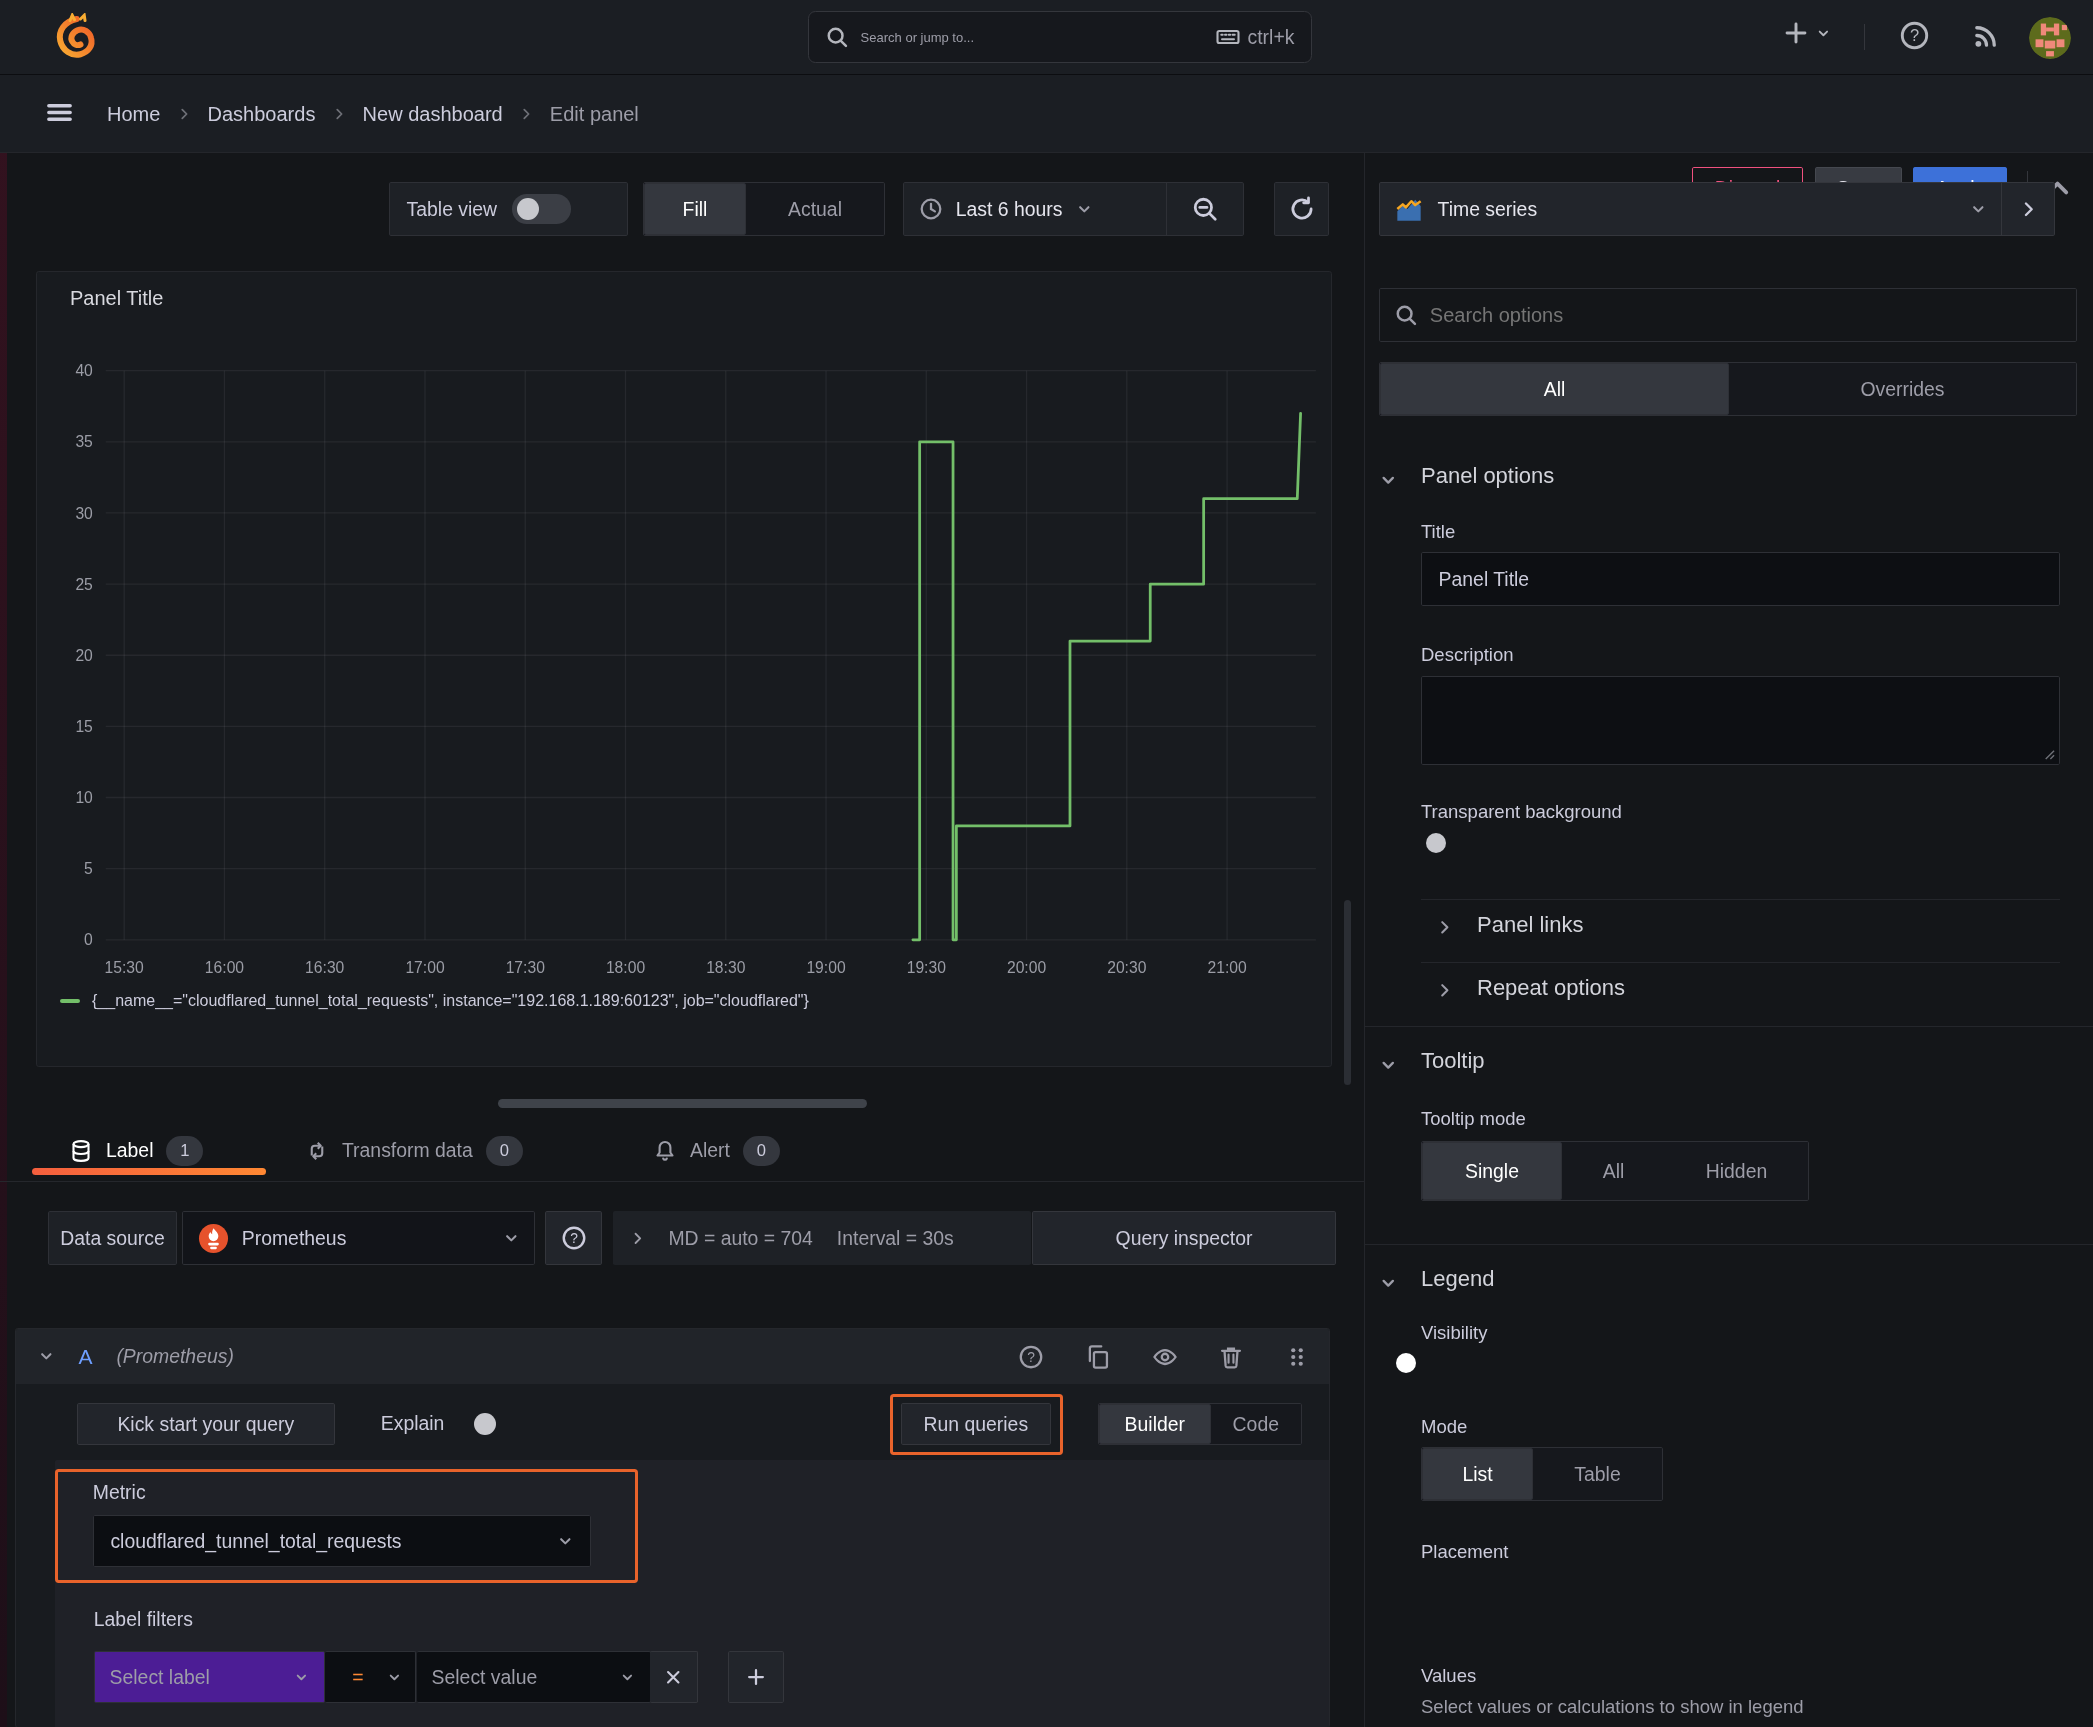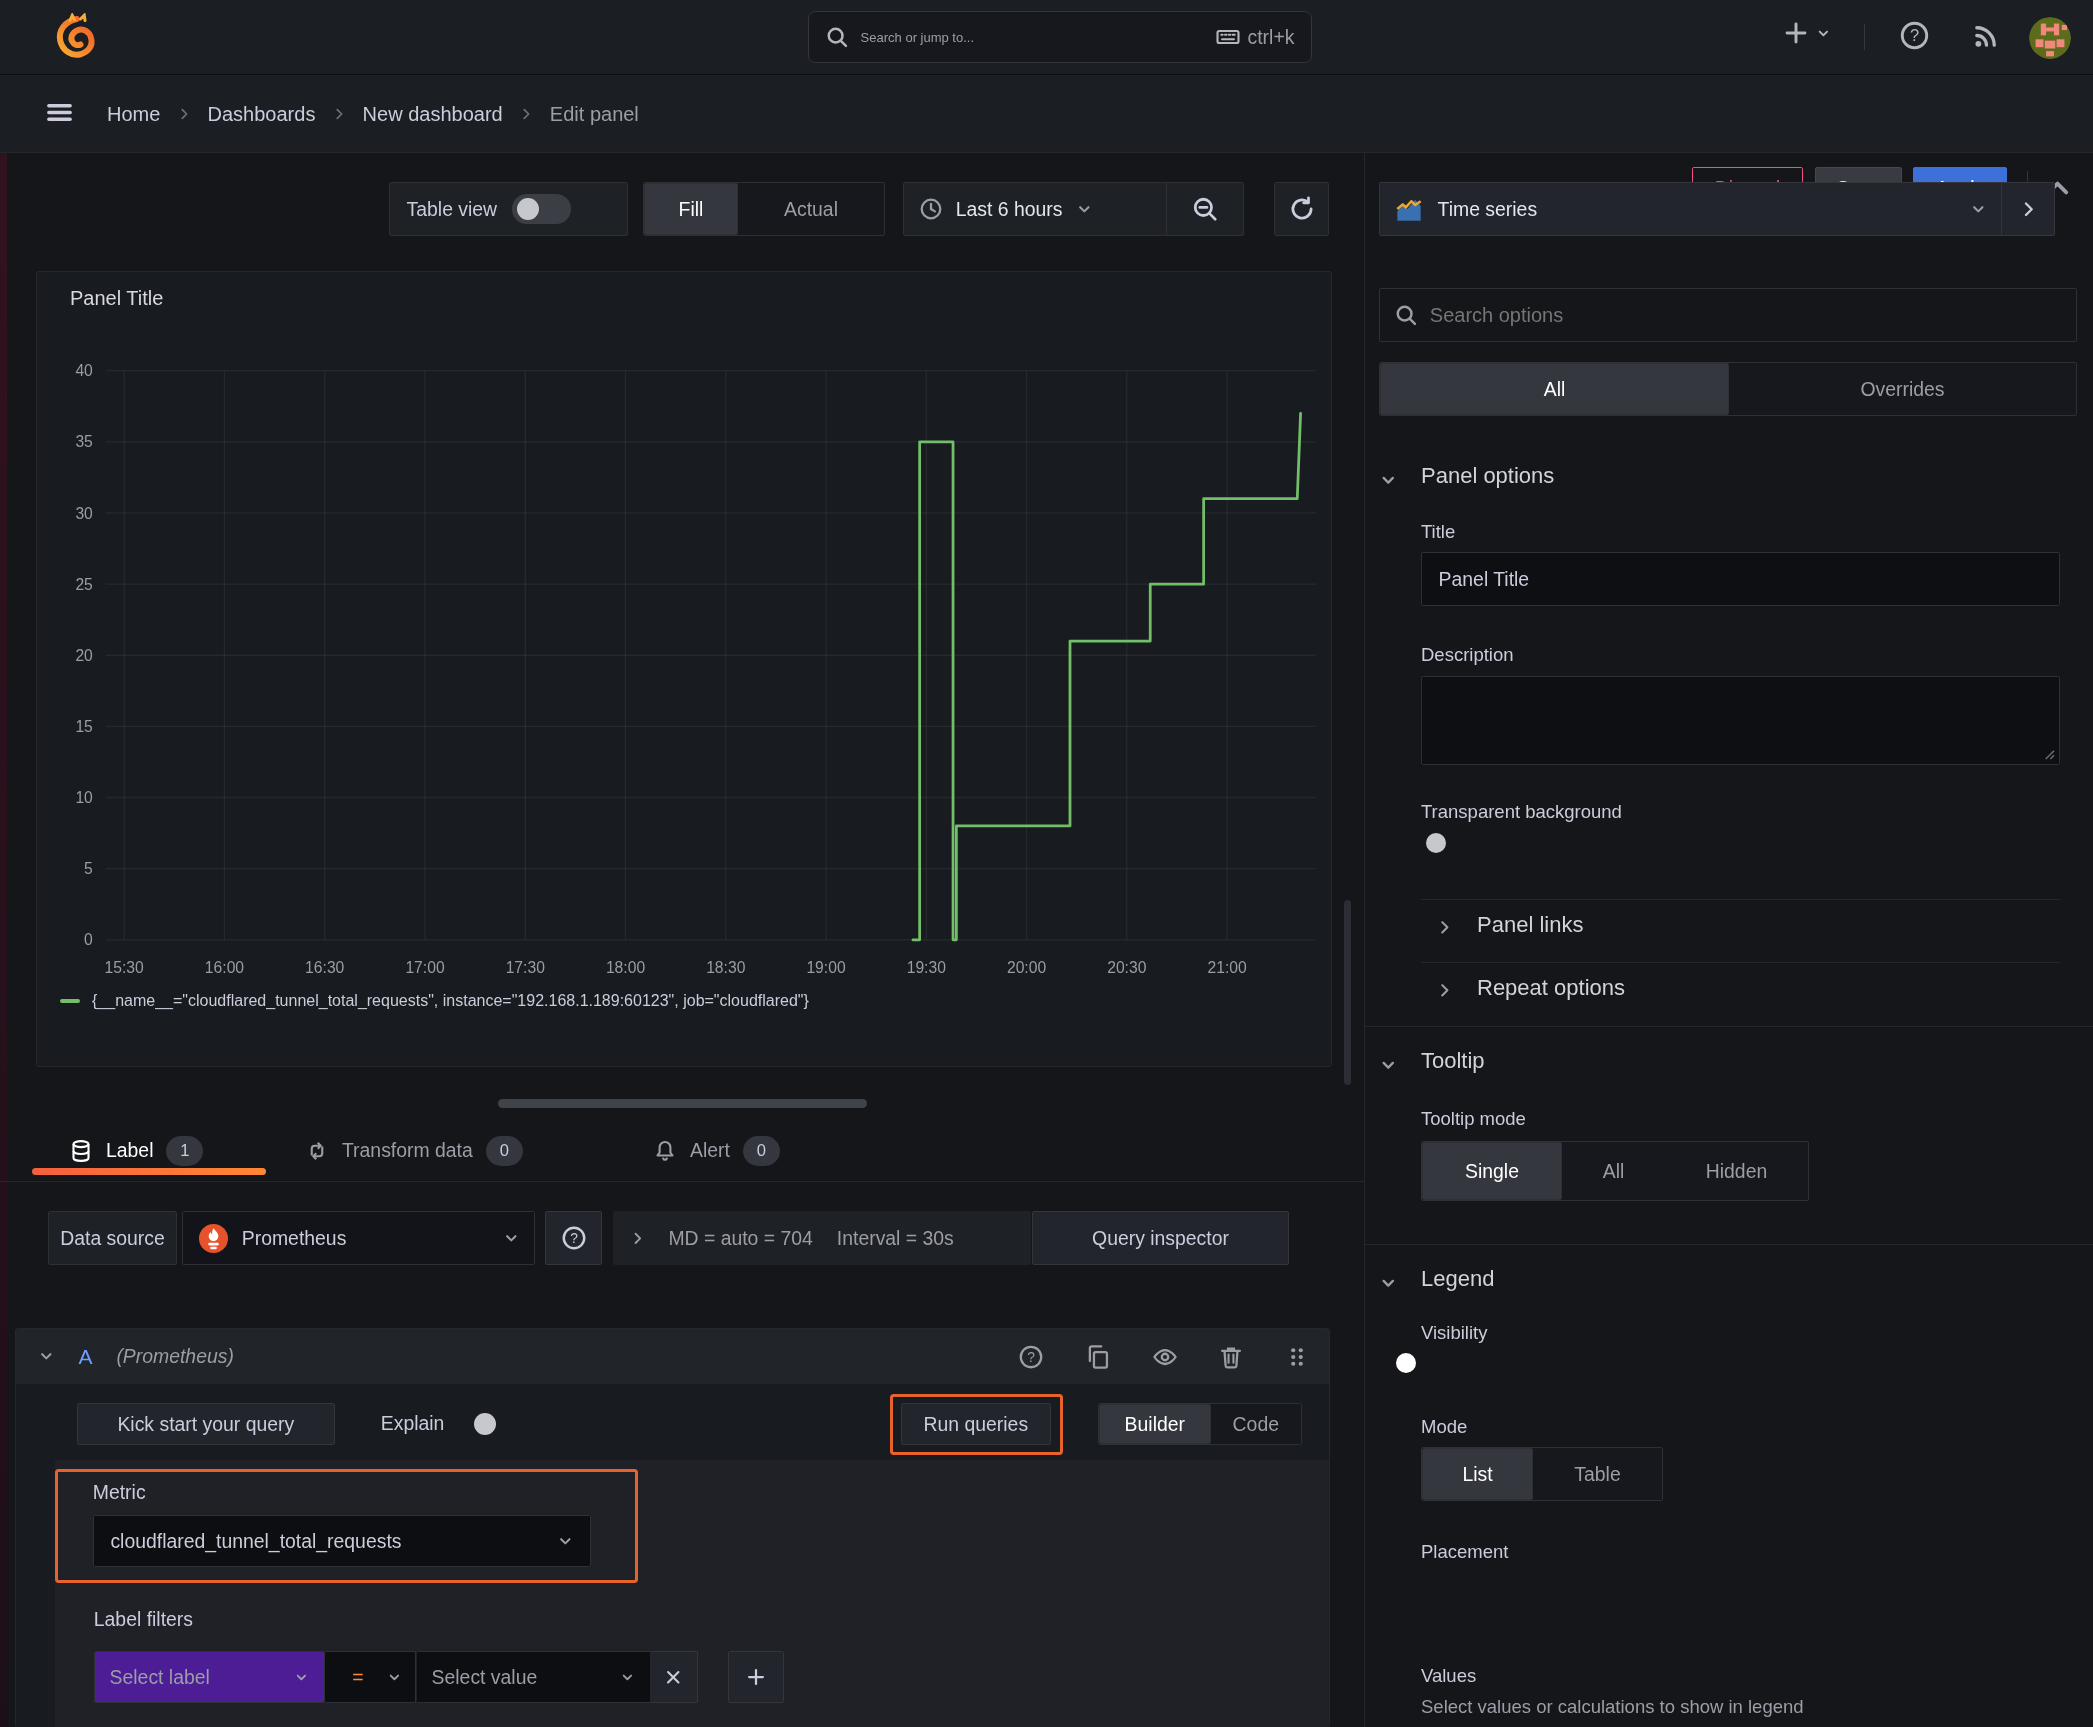--- a/index.html
+++ b/index.html
@@ -195,21 +195,21 @@
   <div class="abs" style="left:1364px;top:153px;width:0.9px;height:1575px;background:#24262b;"></div>
 
   
   <div class="abs ctrl" style="left:389px;top:182px;width:239px;height:54px;padding:0 16.6px;gap:14.8px;">
     <span>Table view</span>
     <span class="toggle">
         <span class="knob"></span>
       </span>
   </div>
   <div class="abs segwrap" style="left:643px;top:182px;width:242px;height:54px;">
-    <span class="seg sel" style="width:94px;text-align:right;">Fill</span>
+    <span class="seg sel" style="width:102px;text-align:right;">Fill</span>
     <span class="seg" style="flex:1;">Actual</span>
   </div>
   <div class="abs ctrl" style="left:903px;top:182px;width:341px;height:54px;padding:0;">
     <div class="flex" style="flex:1;height:100%;padding:0 14.8px;gap:13px;cursor:pointer;">
       <span class="icon-btn">
         <svg width="24" height="24" viewBox="0 0 16 16">
             <circle cx="8" cy="8" r="6.2" fill="none" stroke="currentColor" stroke-width="1.5"></circle>
             <path d="M8 4.5V8l2.6 1.6" fill="none" stroke="currentColor" stroke-width="1.5" stroke-linecap="round"></path>
           </svg>
       </span>
@@ -360,21 +360,21 @@
   </div>
   <div class="abs" style="left:613px;top:1211px;width:418px;height:54px;background:#1e2126;border-radius:1.8px;display:flex;align-items:center;padding:0 16.6px;gap:24px;">
     <span class="chev">
         <svg width="14.8" height="14.8" viewBox="0 0 16 16">
           <path d="M6 3l5 5-5 5" fill="none" stroke="currentColor" stroke-width="2" stroke-linecap="round" stroke-linejoin="round"></path>
         </svg>
       </span>
     <span class="graytext" style="font-size:19.4px;">MD = auto = 704</span>
     <span class="graytext" style="font-size:19.4px;">Interval = 30s</span>
   </div>
-  <div class="abs btn" style="left:1032px;top:1211px;width:257px;height:54px;">Query inspector</div>
+  <div class="abs btn" style="left:1032px;top:1211px;width:304px;height:54px;">Query inspector</div>
 
   
   <div class="abs card" style="left:14.8px;top:1328px;width:1315px;height:400px;border-radius:2.8px;overflow:hidden;">
     
     <div class="abs" style="left:0;top:0;width:1315px;height:55px;background:#212429;display:flex;align-items:center;padding:0 22px;gap:24px;">
       <span class="chev">
           <svg width="16.6" height="16.6" viewBox="0 0 16 16">
             <path d="M4 6l4 4 4-4" fill="none" stroke="currentColor" stroke-width="2" stroke-linecap="round" stroke-linejoin="round"></path>
           </svg>
         </span>

